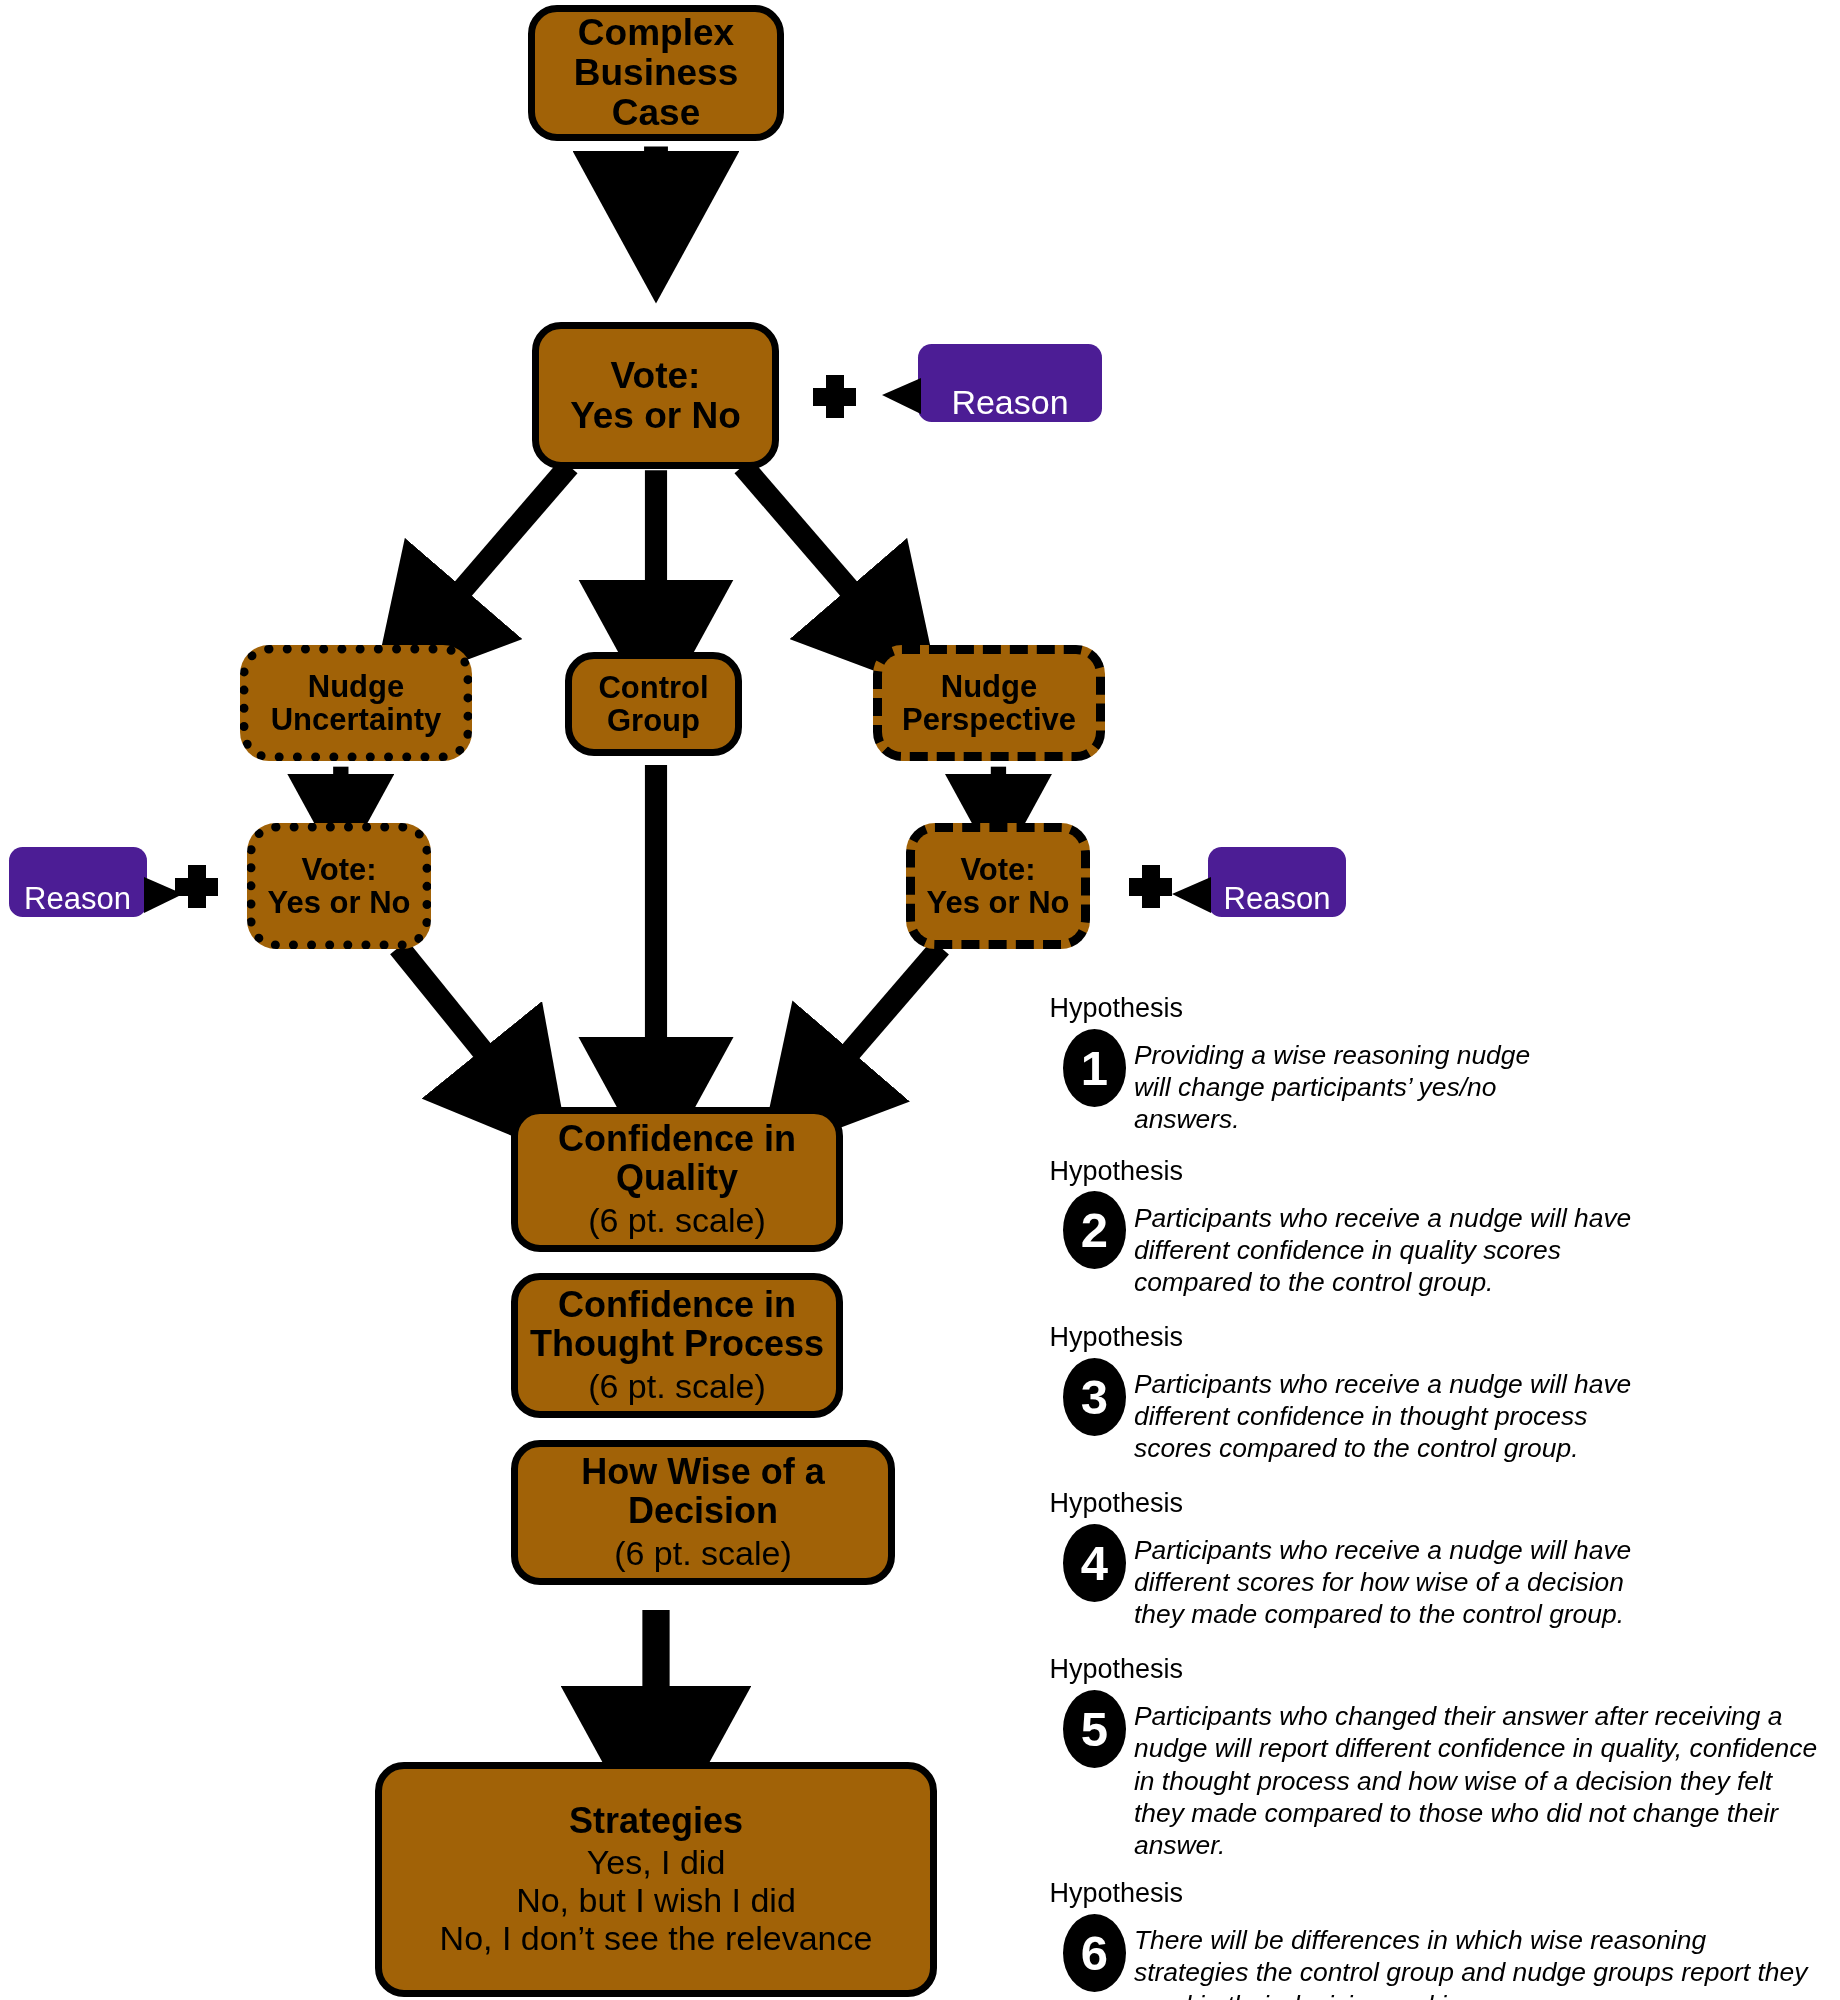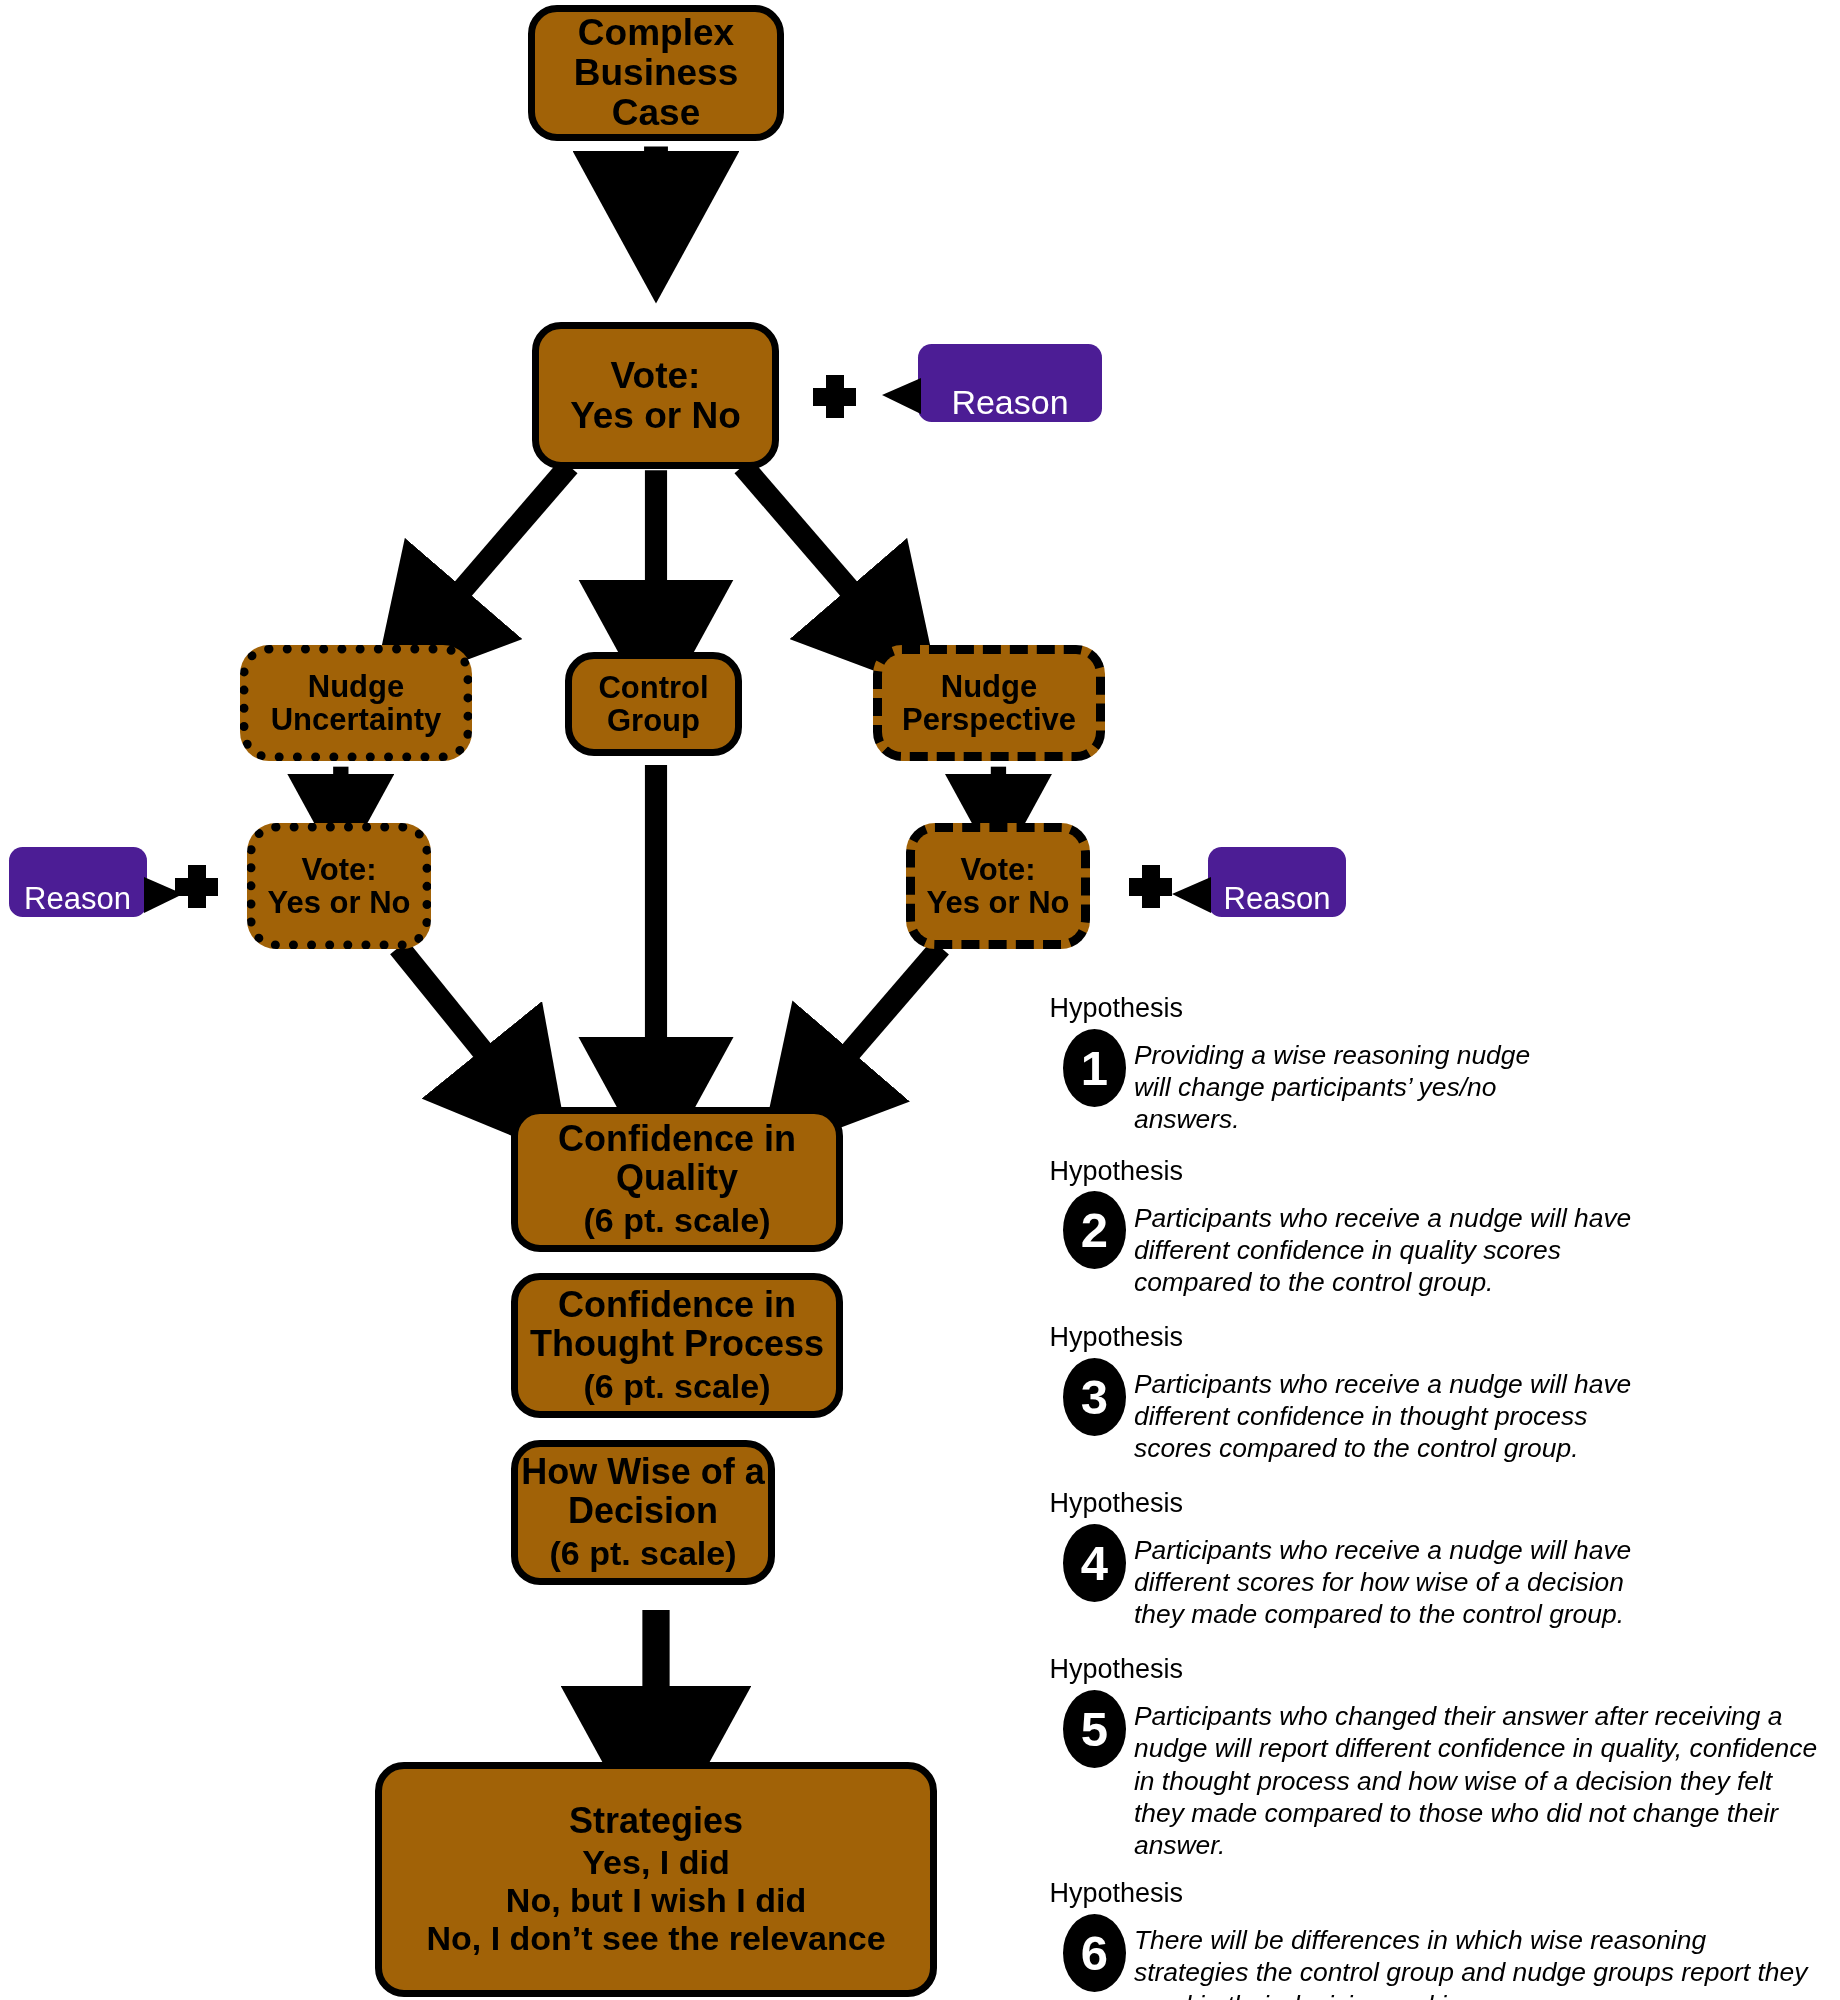--- a/index.html
+++ b/index.html
@@ -13,21 +13,21 @@
   .node{
     position:absolute;box-sizing:border-box;background:#a16207;
     display:flex;flex-direction:column;align-items:center;justify-content:center;
     text-align:center;color:#000;z-index:3;
   }
   .solid-node{border:7.7px solid #000;border-radius:29px;}
   .dotted-node{border:9.4px dotted #000;border-radius:29px;}
   .dashed-node{border:9.4px dashed #000;border-radius:29px;}
 
   .t-bold{font-weight:bold;line-height:1.08;}
-  .t-reg{font-weight:bold;line-height:1.12;}
+  .t-reg{font-weight:normal;line-height:1.12;}
 
   
   .bubble{
     position:absolute;background:#4c1d95;color:#fff;border-radius:13.6px;
     display:flex;align-items:flex-end;justify-content:center;
     font-size:34px;font-weight:normal;z-index:4;
   }
   .bubble .tail{position:absolute;width:0;height:0;}
   .bubble.tail-right .tail{
     right:-36px;top:50%;margin-top:-5.1px;
@@ -170,21 +170,21 @@
 </div>
 
 <div class="node solid-node" style="left:511px;top:1273px;width:332px;height:145px;">
   <div class="t-bold" style="font-size:36px;">
     <div>Confidence in</div>
     <div>Thought Process</div>
   </div>
   <div class="t-reg" style="font-size:34px;margin-top:3.4px;">(6 pt. scale)</div>
 </div>
 
-<div class="node solid-node" style="left:511px;top:1440px;width:264px;height:145px;">
+<div class="node solid-node" style="left:511px;top:1440px;width:384px;height:145px;">
   <div class="t-bold" style="font-size:36px;">
     <div>How Wise of a</div>
     <div>Decision</div>
   </div>
   <div class="t-reg" style="font-size:34px;margin-top:3.4px;">(6 pt. scale)</div>
 </div>
 
 <div class="node solid-node" style="left:375px;top:1762px;width:562px;height:235px;">
   <div class="t-bold" style="font-size:36px;">
     <div>Strategies</div>

